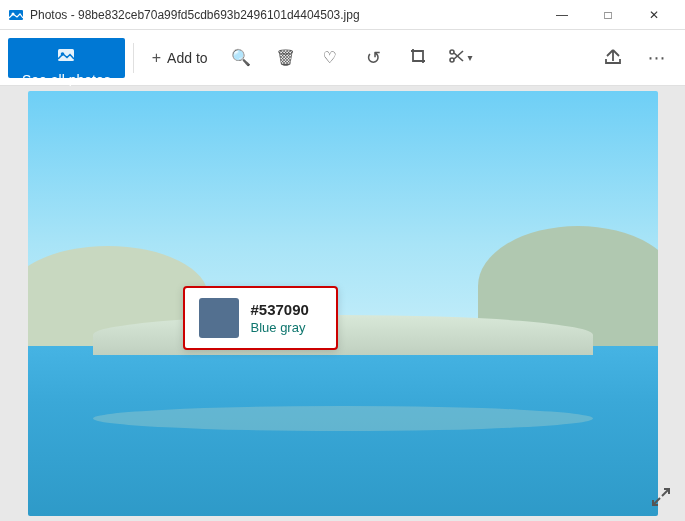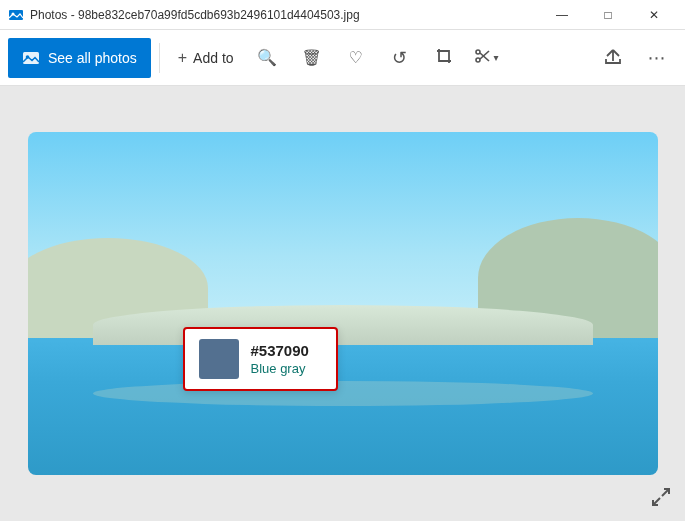--- a/index.html
+++ b/index.html
@@ -71,20 +71,21 @@
       gap: 8px;
       background: #0078d4;
       color: #ffffff;
       border: none;
       border-radius: 2px;
       padding: 8px 14px;
       font-size: 14px;
       cursor: pointer;
       height: 40px;
       white-space: nowrap;
+      flex-direction: column;
     }
     .btn-see-all .icon-img {
       width: 18px;
       height: 18px;
       display: flex;
       align-items: center;
       justify-content: center;
     }
     .toolbar-divider {
       width: 1px;
@@ -144,23 +145,23 @@
       display: flex;
       align-items: center;
       justify-content: center;
       position: relative;
       overflow: hidden;
     }
 
     
     .photo-scene {
       width: 630px;
-      height: 343px;
+      height: 425px;
       position: relative;
-      border-radius: 8px;
+      border-radius: 2px;
       overflow: hidden;
     }
     .sky {
       position: absolute;
       top: 0; left: 0; right: 0;
       height: 60%;
       background: linear-gradient(180deg, #6ecff6 0%, #a8e4f7 60%, #c5eefa 100%);
     }
     .water {
       position: absolute;

